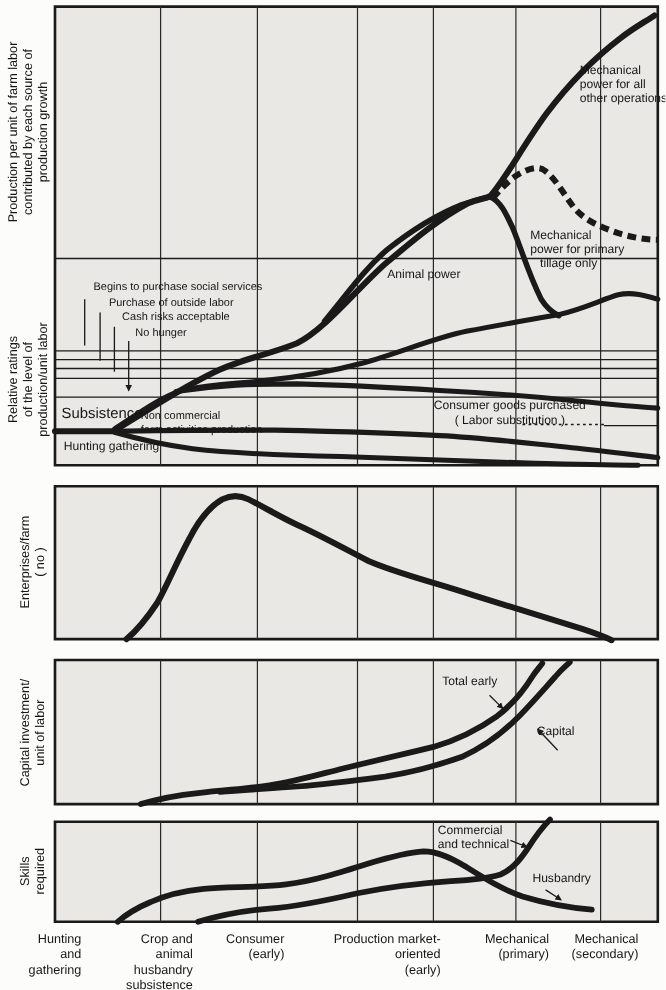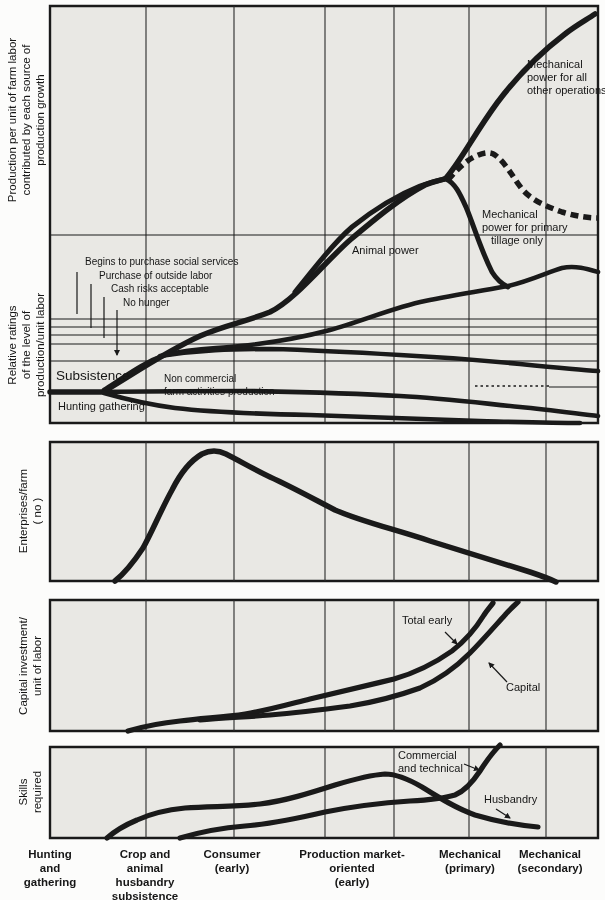--- a/index.html
+++ b/index.html
@@ -11,21 +11,21 @@
   .lab{position:absolute;font-size:11px;line-height:13px;white-space:nowrap;}
   .lab.small{font-size:10px;line-height:13px;}
   .lab.big{font-size:13.5px;line-height:15px;}
   .lab.center{text-align:center;white-space:normal;}
   .ylab{
     position:absolute;transform:translate(-50%,-50%) rotate(-90deg);
     text-align:center;font-size:11.5px;line-height:14px;white-space:nowrap;
   }
   .xlab{
     position:absolute;transform:translate(-50%,0);
-    text-align:center;font-size:11.5px;line-height:14px;white-space:nowrap;font-weight:bold;
+    text-align:right;font-size:11.5px;line-height:14px;white-space:nowrap;
   }
 </style>
 </head>
 <body>
 
 <div class="fig">
   <svg width="605" height="900" viewBox="0 0 605 900">
     <defs>
       <marker id="arr" markerWidth="7" markerHeight="7" refX="5" refY="3" orient="auto" markerUnits="userSpaceOnUse">
         <path d="M0,0L6,3L0,6Z" fill="#1a1a1a"></path>
@@ -89,39 +89,43 @@
   <div class="ylab" style="left:30px;top:792px;">
     <div>Skills</div>
     <div>required</div>
   </div>
 
   <div class="lab small" style="left:85px;top:255px;">Begins to purchase social services</div>
   <div class="lab small" style="left:99px;top:269px;">Purchase of outside labor</div>
   <div class="lab small" style="left:111px;top:282px;">Cash risks acceptable</div>
   <div class="lab small" style="left:123px;top:296px;">No hunger</div>
   <div class="lab big" style="left:56px;top:368px;">Subsistence</div>
-  <div class="lab small" style="left:164px;top:372px;">
+  <div class="lab small" style="left:128px;top:372px;">
     <div>Non commercial</div>
     <div>farm activities production</div>
   </div>
   <div class="lab" style="left:58px;top:400px;">Hunting gathering</div>
   <div class="lab" style="left:352px;top:244px;">Animal power</div>
   <div class="lab" style="left:527px;top:58px;">
     <div>Mechanical</div>
     <div>power for all</div>
     <div>other operations</div>
   </div>
   <div class="lab" style="left:482px;top:208px;">
     <div>Mechanical</div>
     <div>power for primary</div>
     <div style="padding-left:9px;">tillage only</div>
   </div>
+  <div class="lab center" style="left:391px;top:363px;width:145px;">
+    <div>Consumer goods purchased</div>
+    <div>( Labor substitution )</div>
+  </div>
 
   <div class="lab" style="left:402px;top:614px;">Total early</div>
-  <div class="lab" style="left:488px;top:681px;margin-left:18px;">Capital</div>
+  <div class="lab" style="left:488px;top:659px;">Capital</div>
 
   <div class="lab" style="left:398px;top:749px;">
     <div>Commercial</div>
     <div>and technical</div>
   </div>
   <div class="lab" style="left:484px;top:793px;">Husbandry</div>
 
   <div class="xlab" style="left:50px;top:847px;">
     <div>Hunting</div>
     <div>and</div>

